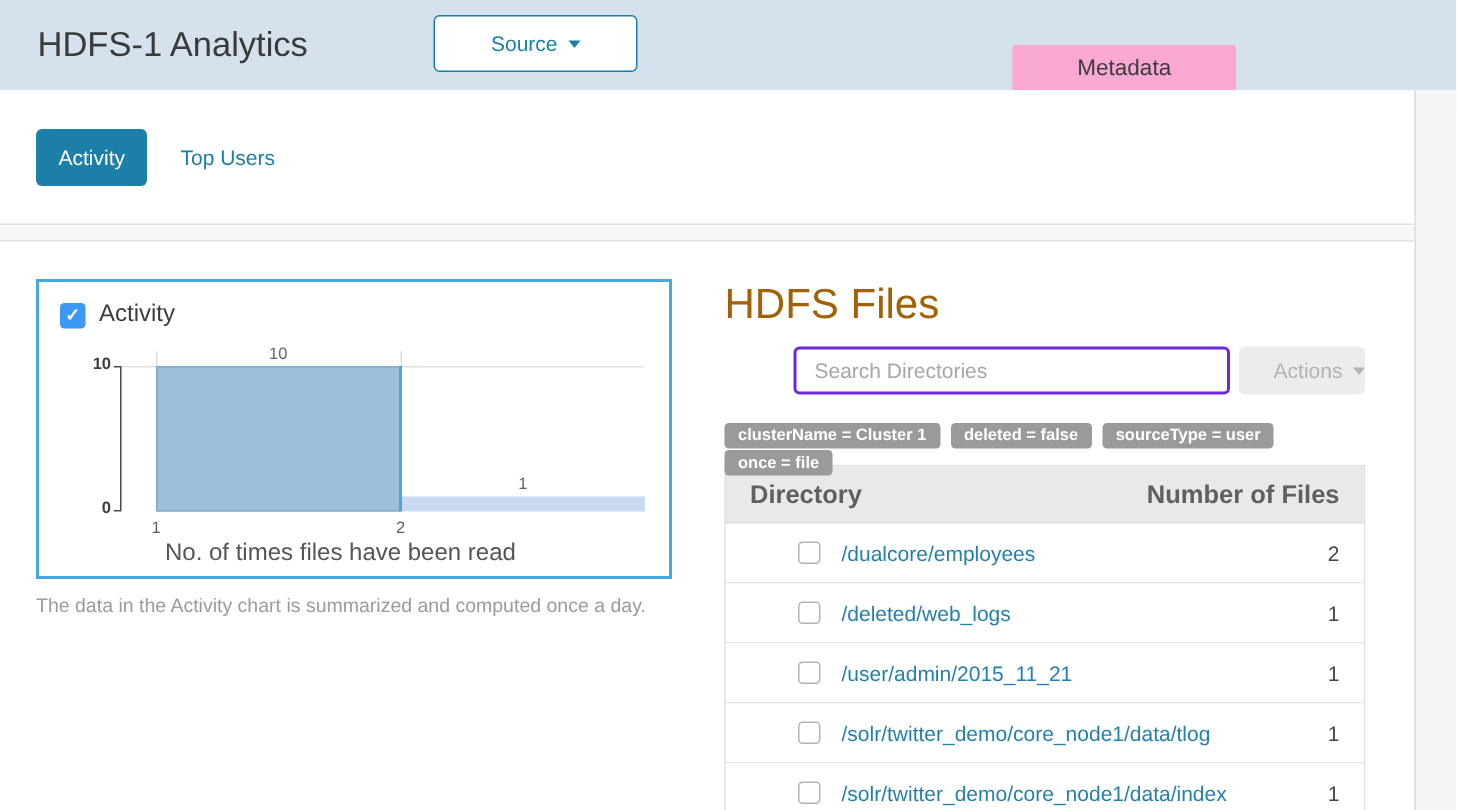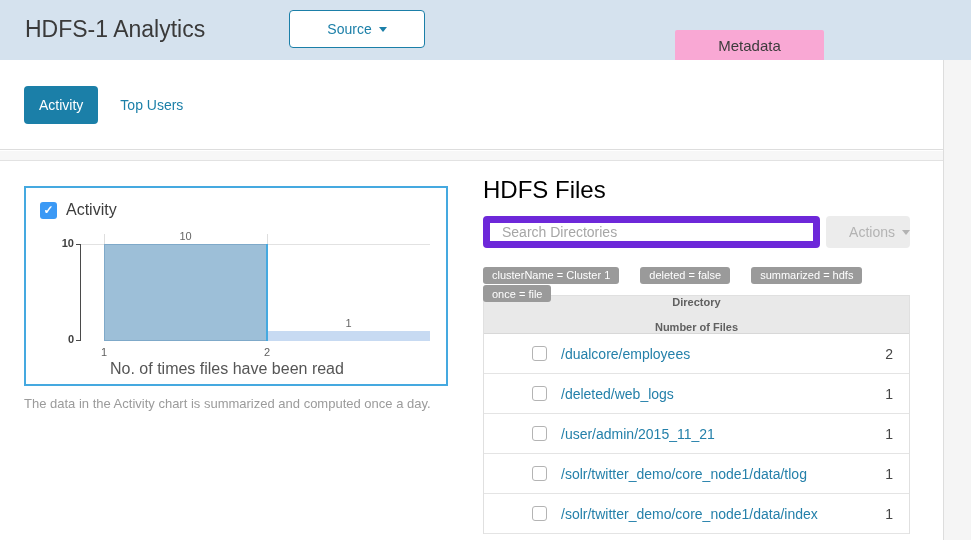--- a/index.html
+++ b/index.html
@@ -53,32 +53,32 @@
   .bar{position:absolute;}
   .bar.selected{background:var(--bar-sel);border:1px solid var(--bar-sel-border);}
   .bar.light{background:var(--bar-light);}
   .bar-label{position:absolute;text-align:center;font-size:11px;color:#666;}
   .selection-edge{position:absolute;width:2px;background:var(--panel-border);}
   .x-caption{position:absolute;left:84px;top:172px;font-size:16px;color:#555;}
   .note{position:absolute;left:24px;top:396px;font-size:13px;color:#9b9b9b;}
 
   
   .right-col{position:absolute;left:483px;top:160px;width:427px;}
-  .section-title{margin:16px 0 0;font-size:24px;font-weight:400;color:#000000;}
+  .section-title{margin:27px 0 0;font-size:28px;font-weight:400;color:#a16207;}
   .search-row{margin-top:12px;display:flex;gap:6px;height:32px;}
-  .search-input{flex:1;border:7px solid #6d28d9;border-radius:4px;padding:0 12px;font-size:14px;color:#444;outline:none;}
+  .search-input{flex:1;border:2px solid #6d28d9;border-radius:4px;padding:0 12px;font-size:14px;color:#444;outline:none;margin-left:46px;}
   .search-input::placeholder{color:#a6a6a6;}
   .actions-btn{width:84px;background:#ececec;border:none;border-radius:4px;color:#b3b3b3;font-size:14px;
     display:flex;align-items:center;justify-content:flex-end;}
   .tags{margin-top:17px;height:17px;}
-  .tag{display:inline-block;background:var(--tag-bg);color:#fff;font-size:11px;font-weight:normal;
-    padding:2.5px 9px;border-radius:3px;margin-right:21px;line-height:12px;}
+  .tag{display:inline-block;background:var(--tag-bg);color:#fff;font-size:11px;font-weight:bold;
+    padding:2.5px 9px;border-radius:3px;margin-right:7px;line-height:12px;}
   .table{margin-top:13px;border:1px solid #e0e0e0;border-bottom:none;}
   .thead{height:38px;background:var(--thead-bg);display:flex;align-items:center;justify-content:space-between;
-    padding:0 16px;font-size:11px;font-weight:bold;color:#606060;border-bottom:1px solid #d8d8d8;flex-direction:column;}
+    padding:0 16px;font-size:17px;font-weight:bold;color:#606060;border-bottom:1px solid #d8d8d8;}
   .trow{height:40px;display:flex;align-items:center;justify-content:space-between;padding:0 16px;
     border-bottom:1px solid #e4e4e4;background:#fff;}
   .trow-left{display:flex;align-items:center;gap:14px;padding-left:32px;}
   .rowchk{width:15px;height:15px;border:1px solid #b4b4b4;border-radius:3px;background:#fff;display:inline-block;cursor:pointer;}
   .dir-link{font-size:14px;color:var(--link);text-decoration:none;cursor:pointer;}
   .count{font-size:14px;color:#454545;}
 </style>
 </head>
 <body>
 
@@ -128,21 +128,21 @@
 
   <div class="right-col">
     <h2 class="section-title">HDFS Files</h2>
     <div class="search-row">
       <input class="search-input" type="text" placeholder="Search Directories" style="">
       <button class="actions-btn">
         <span>Actions</span>
         <span class="caret"></span>
       </button>
     </div>
-    <div class="tags"><span class="tag">clusterName = Cluster 1</span><span class="tag">deleted = false</span><span class="tag">summarized = hdfs</span><span class="tag">once = file</span></div>
+    <div class="tags"><span class="tag">clusterName = Cluster 1</span><span class="tag">deleted = false</span><span class="tag">sourceType = user</span><span class="tag">once = file</span></div>
     <div class="table">
       <div class="thead">
         <span>Directory</span>
         <span>Number of Files</span>
       </div>
       <div>
   <div class="trow">
     <span class="trow-left">
       <span class="rowchk"></span>
       <a class="dir-link">/dualcore/employees</a>

